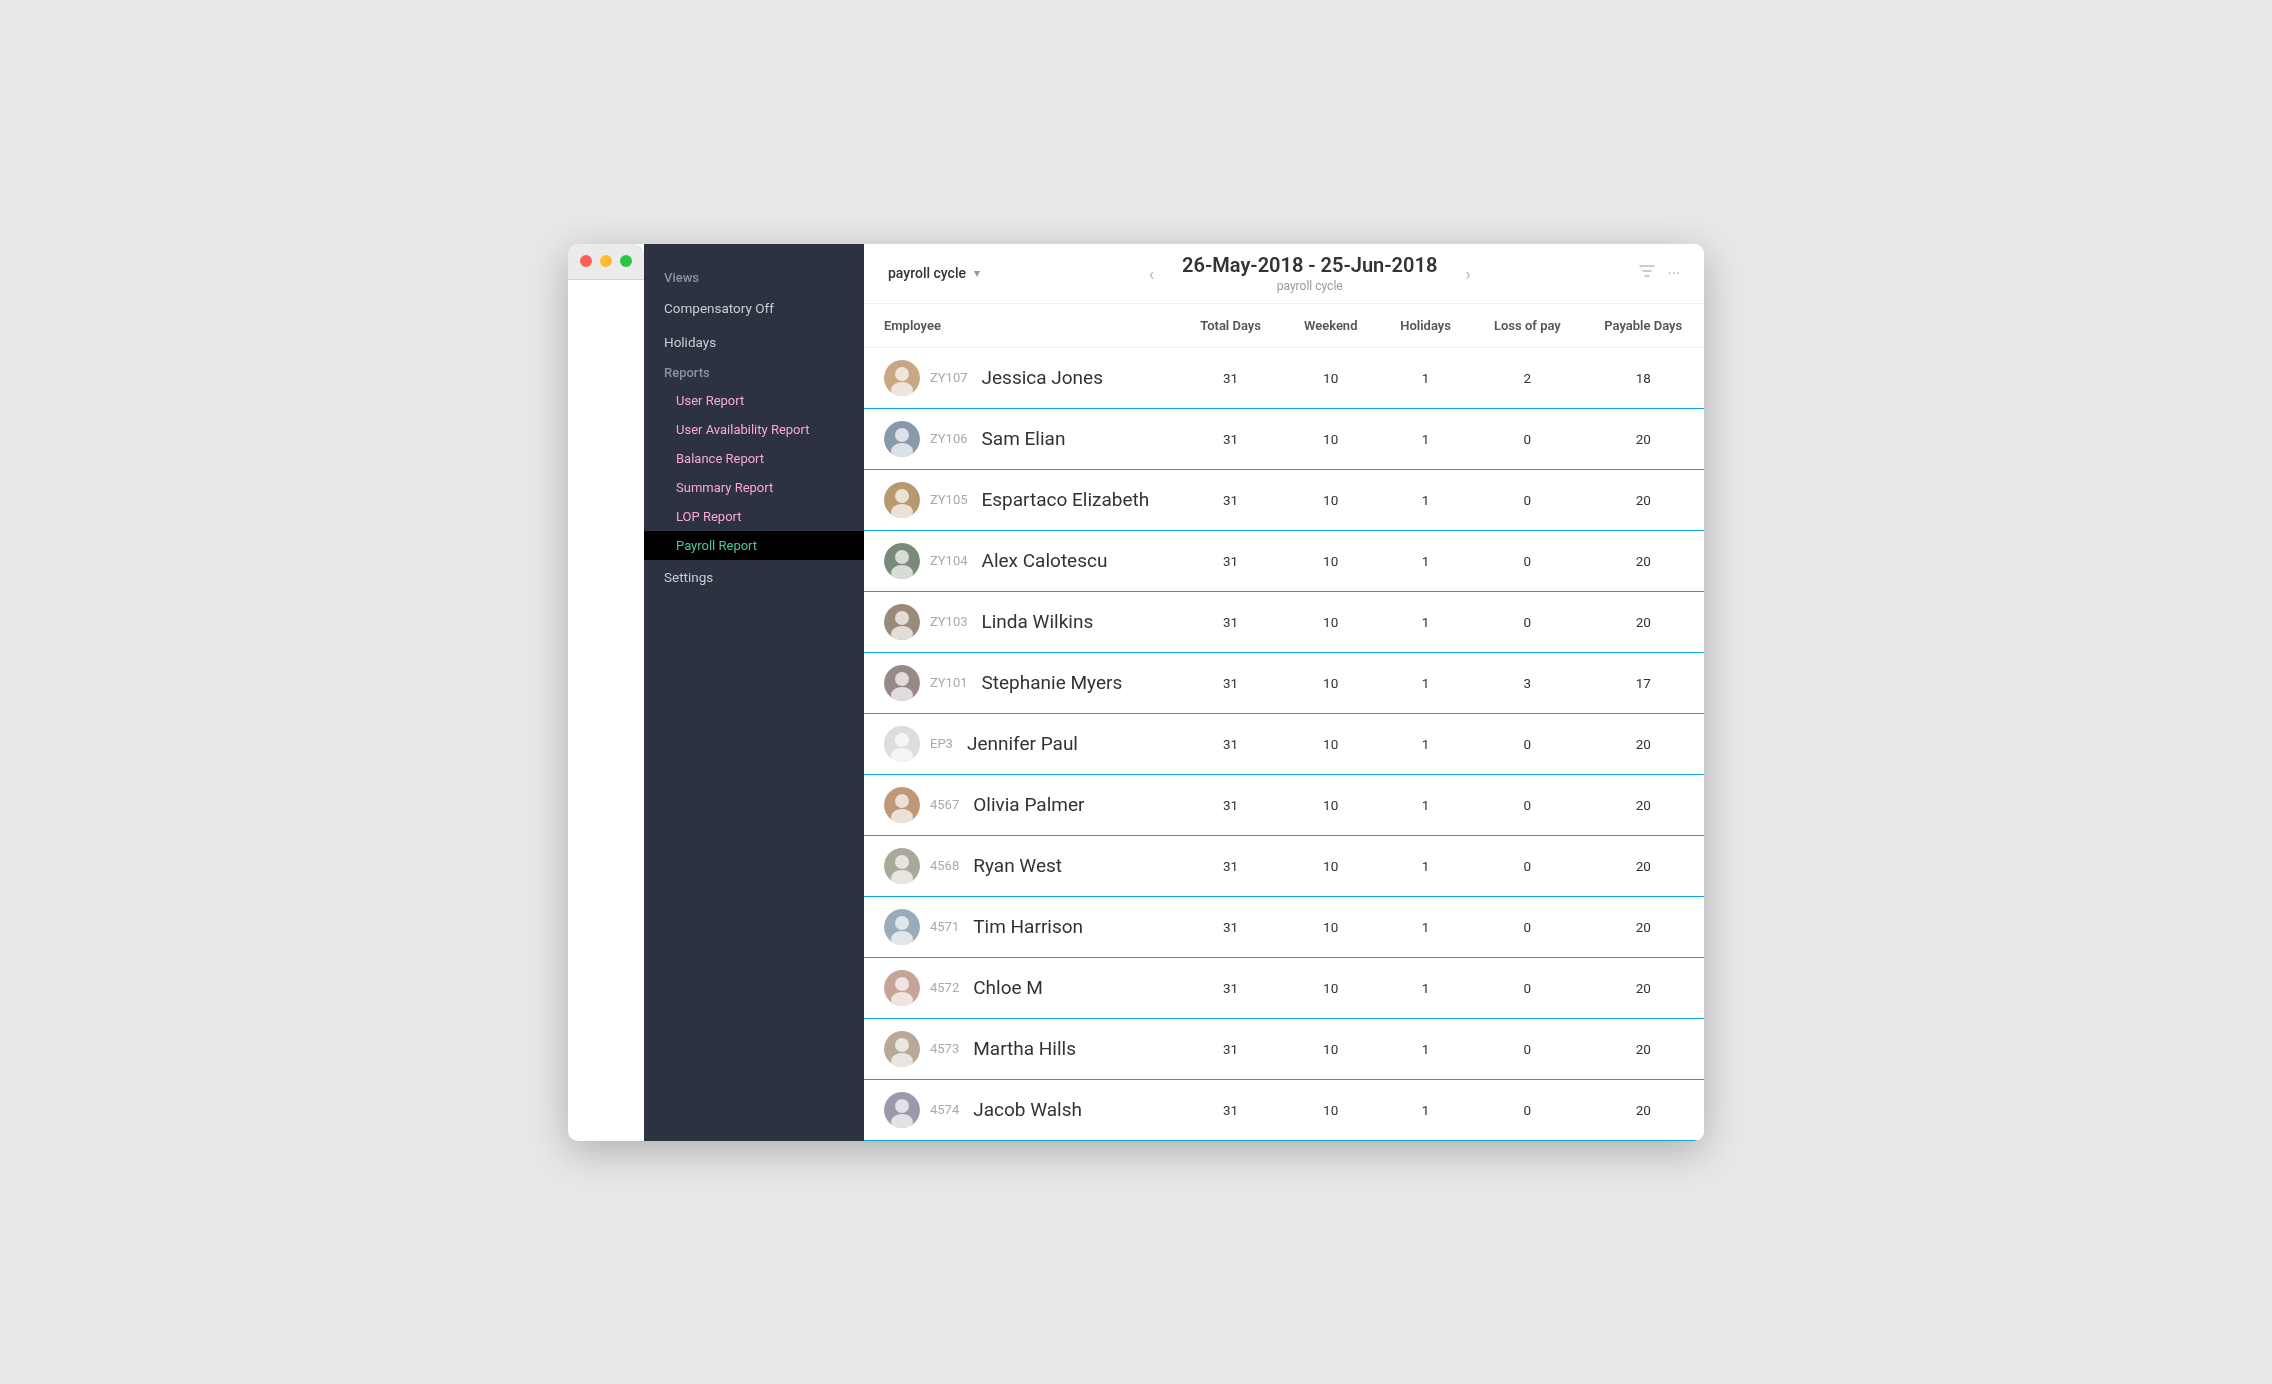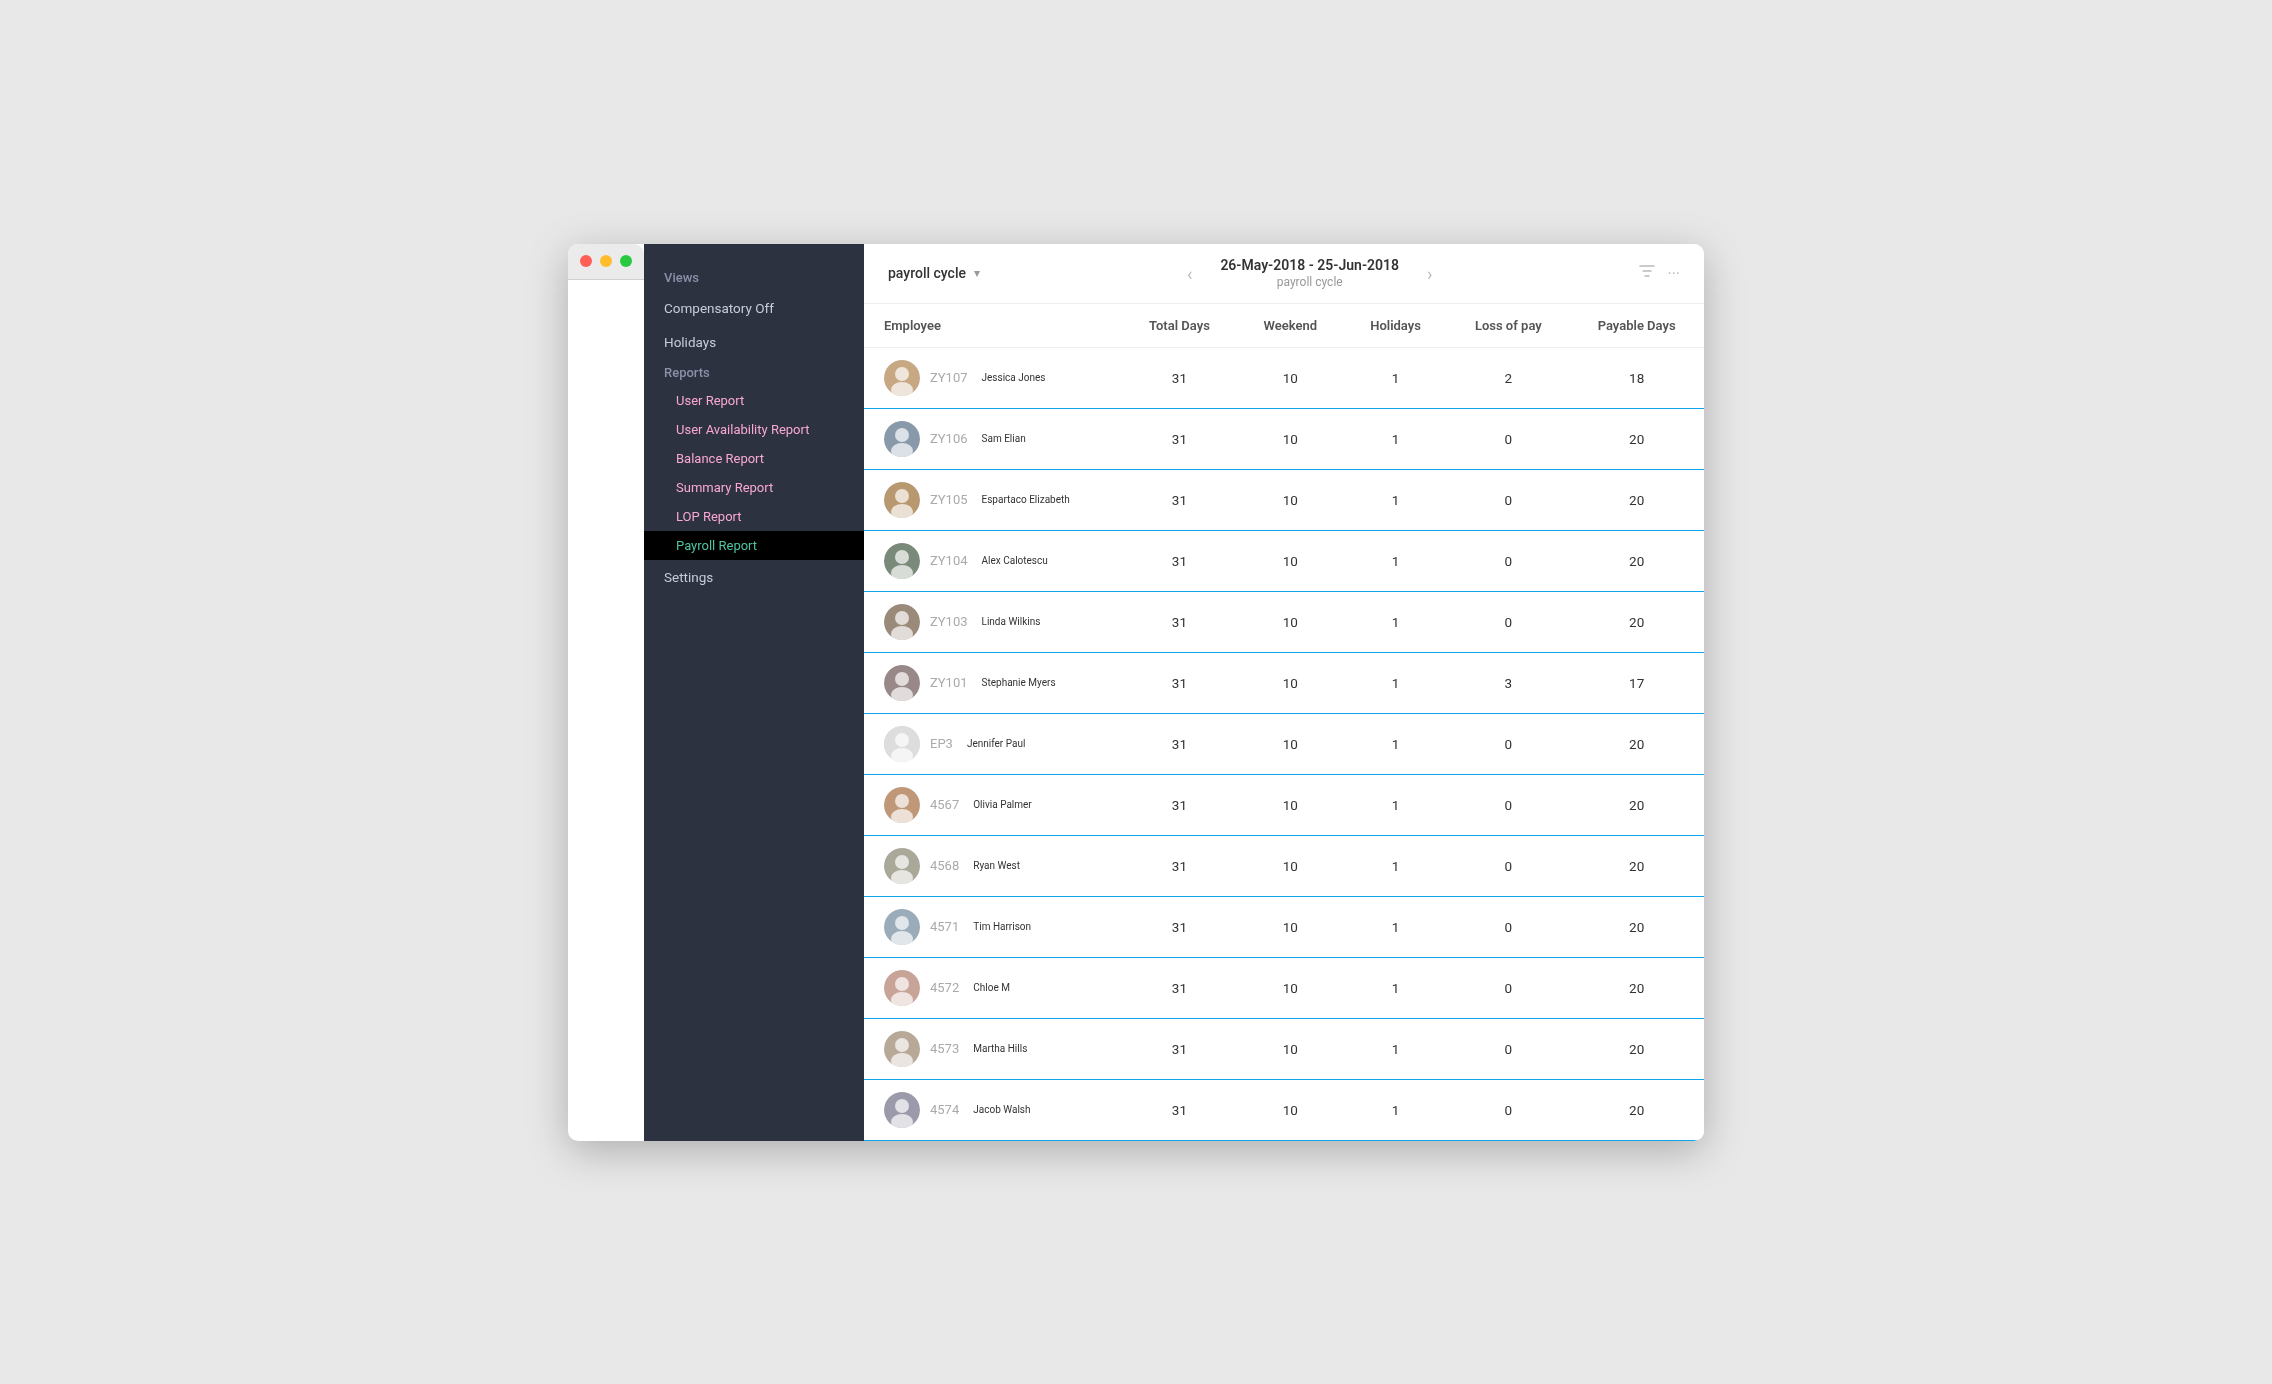--- a/index.html
+++ b/index.html
@@ -126,21 +126,21 @@
       align-items: center;
       justify-content: center;
       gap: 20px;
     }
 
     .date-range {
       text-align: center;
     }
 
     .date-range-text {
-      font-size: 14px;
+      font-size: 20px;
       font-weight: 600;
       color: #333;
     }
 
     .date-range-sub {
       font-size: 12px;
       color: #999;
       margin-top: 2px;
     }
 
@@ -230,21 +230,21 @@
     }
 
     .emp-id {
       color: #aaa;
       margin-right: 4px;
       font-size: 13px;
     }
 
     .emp-name {
       color: #333;
-      font-size: 10px;
+      font-size: 19px;
     }
   </style>
 </head>
 <body>
 
 <div class="window">
 
   <div class="titlebar">
     <div class="titlebar-btn close"></div>
     <div class="titlebar-btn minimize"></div>

